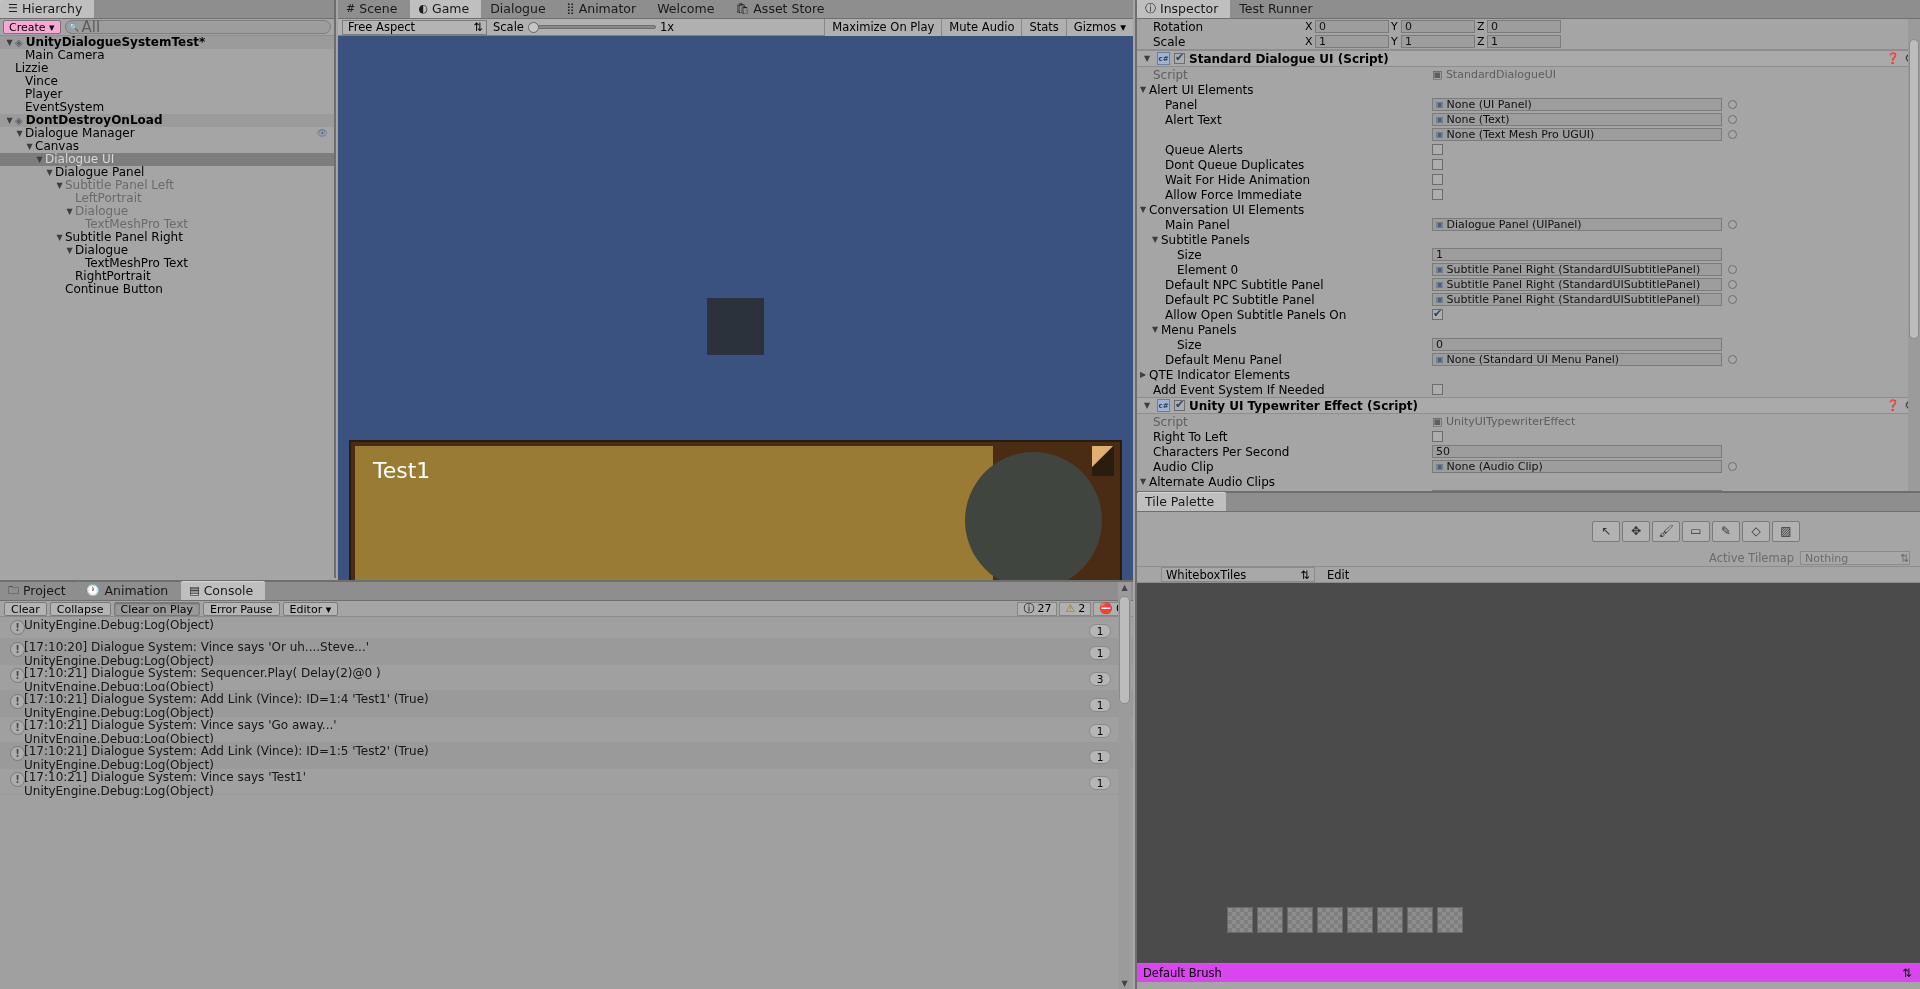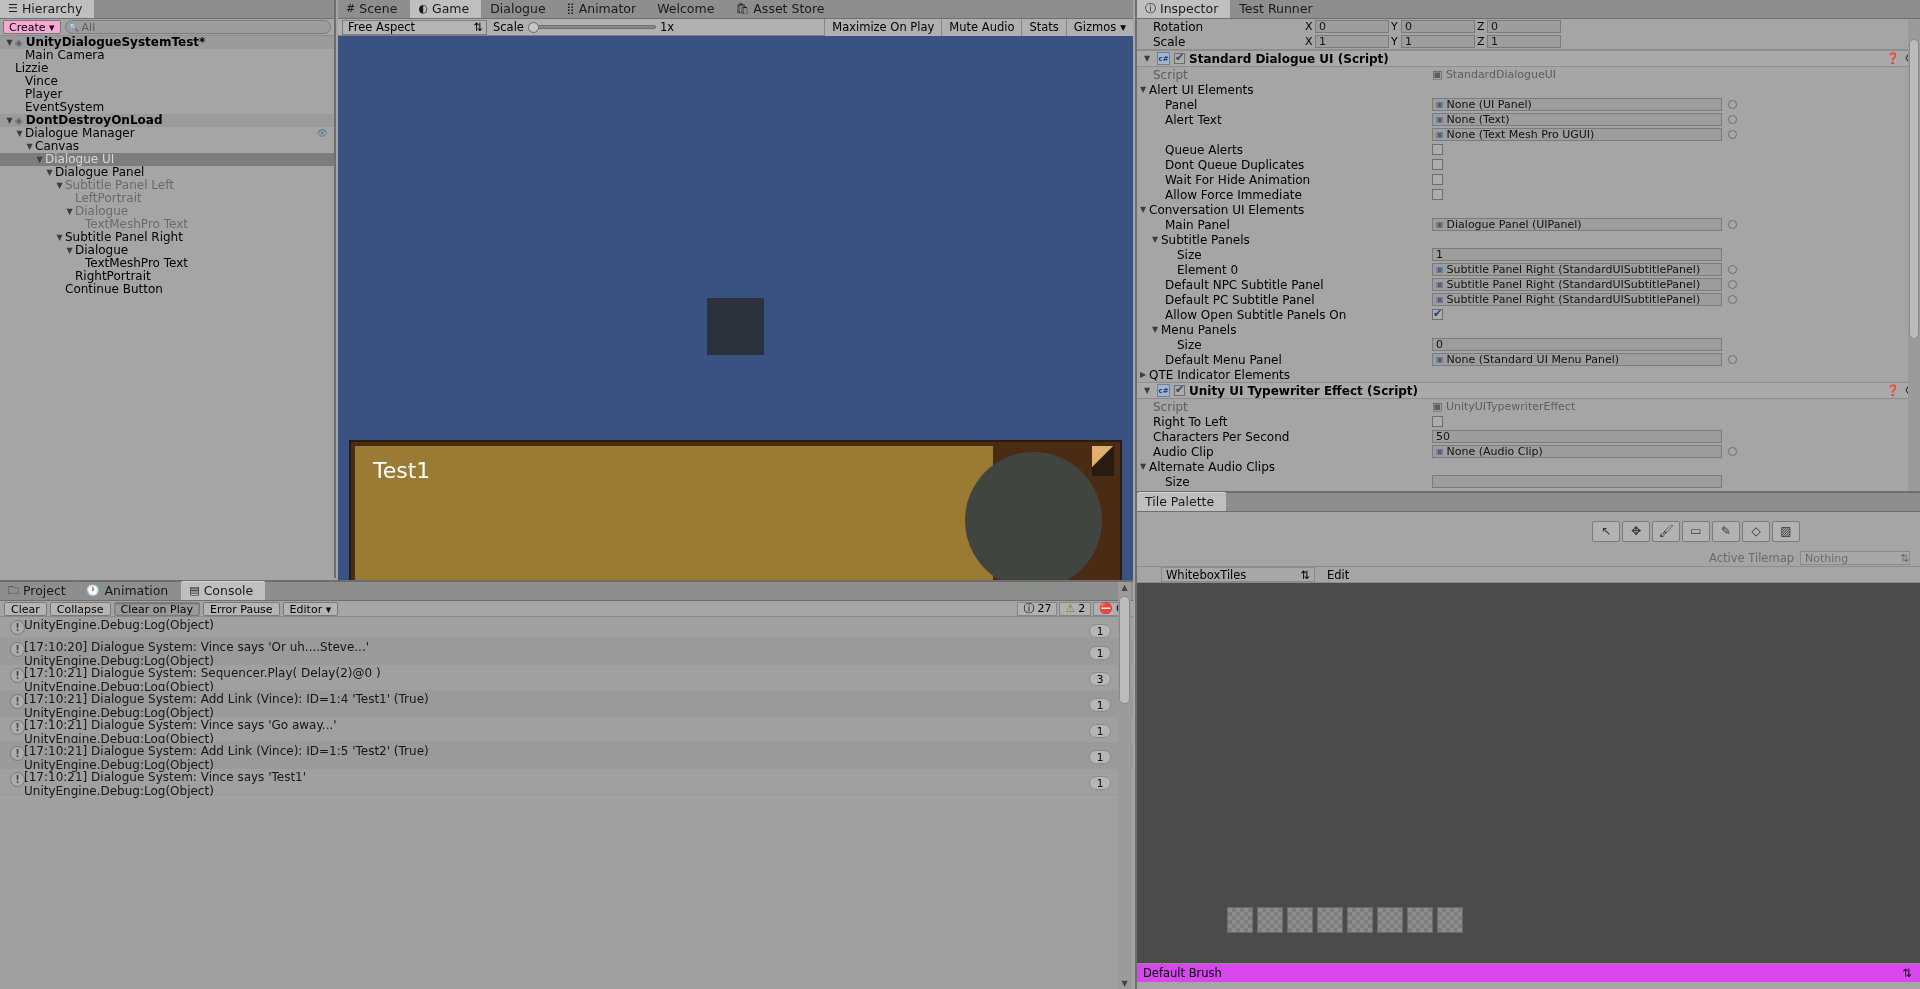--- a/index.html
+++ b/index.html
@@ -18,21 +18,21 @@
   .tabicon { font-size:11px; display:inline-block; }
 
   
   #hierarchy { position:absolute; left:0; top:0; width:336px; height:578px; background:#a5a5a5;
                border-right:2px solid #6e6e6e; }
   .h-toolbar { height:17px; background:#a5a5a5; display:flex; align-items:center;
                padding:1px 3px; gap:4px; border-bottom:1px solid #8d8d8d; }
   .btn-create { height:14px; font-size:11px; line-height:14px; padding:0 5px;
                 background:#f9a8d4; border:1px solid #787878; border-radius:2px; }
   .search-field { flex:1; height:14px; background:#9d9d9d; border:1px solid #7d7d7d;
-                  border-radius:7px; font-size:11px; line-height:13px; padding:0 6px 0 16px;
+                  border-radius:7px; font-size:15px; line-height:13px; padding:0 6px 0 16px;
                   color:#5d5d5d; position:relative; }
   .search-field::before { content:"🔍"; position:absolute; left:4px; top:0px; font-size:8px; color:#555; }
   .h-rows { position:relative; height:540px; overflow:hidden; }
   .hrow { height:13px; line-height:13px; font-size:12px; white-space:nowrap; display:flex;
           align-items:center; padding-left:4px; }
   .hrow .tw { width:11px; font-size:8px; color:#3d3d3d; display:inline-block; text-align:center; }
   .hrow .gi { color:#5a5f6a; font-size:10px; margin-right:3px; }
   .hrow.sceneroot { background:#9b9b9b; font-weight:bold; }
   .hrow.selected { background:#7d7d7d; color:#d8d8d8; }
   .hrow.dim { color:#6a6a6a; }
@@ -588,20 +588,24 @@
           <div class="objfield" style="position: absolute; left: 295px; width: 290px;">
             <span class="oicon">▣</span>
             <span>None (Standard UI Menu Panel)</span>
           </div>
           <span style="position: absolute; left: 591px; width: 9px; height: 9px; border-radius: 50%; border: 1px solid rgb(111, 111, 111); background: rgb(168, 168, 168);"></span>
         </div>
         <div class="ins-row" style="padding-left: 0px;">
           <span class="fold">▶</span>
           <span class="lbl">QTE Indicator Elements</span>
         </div>
+        <div class="ins-row" style="position: relative;">
+          <span class="lbl" style="padding-left: 12px;">Add Event System If Needed</span>
+          <div class="chk" style="position: absolute; left: 295px;"></div>
+        </div>
         <div class="comp-header">
           <span class="fold">▼</span>
           <div class="csicon">c#</div>
           <div class="chk on"></div>
           <span>Unity UI Typewriter Effect (Script)</span>
           <div class="comp-right">
             <span>❓</span>
             <span>⚙</span>
           </div>
         </div>

